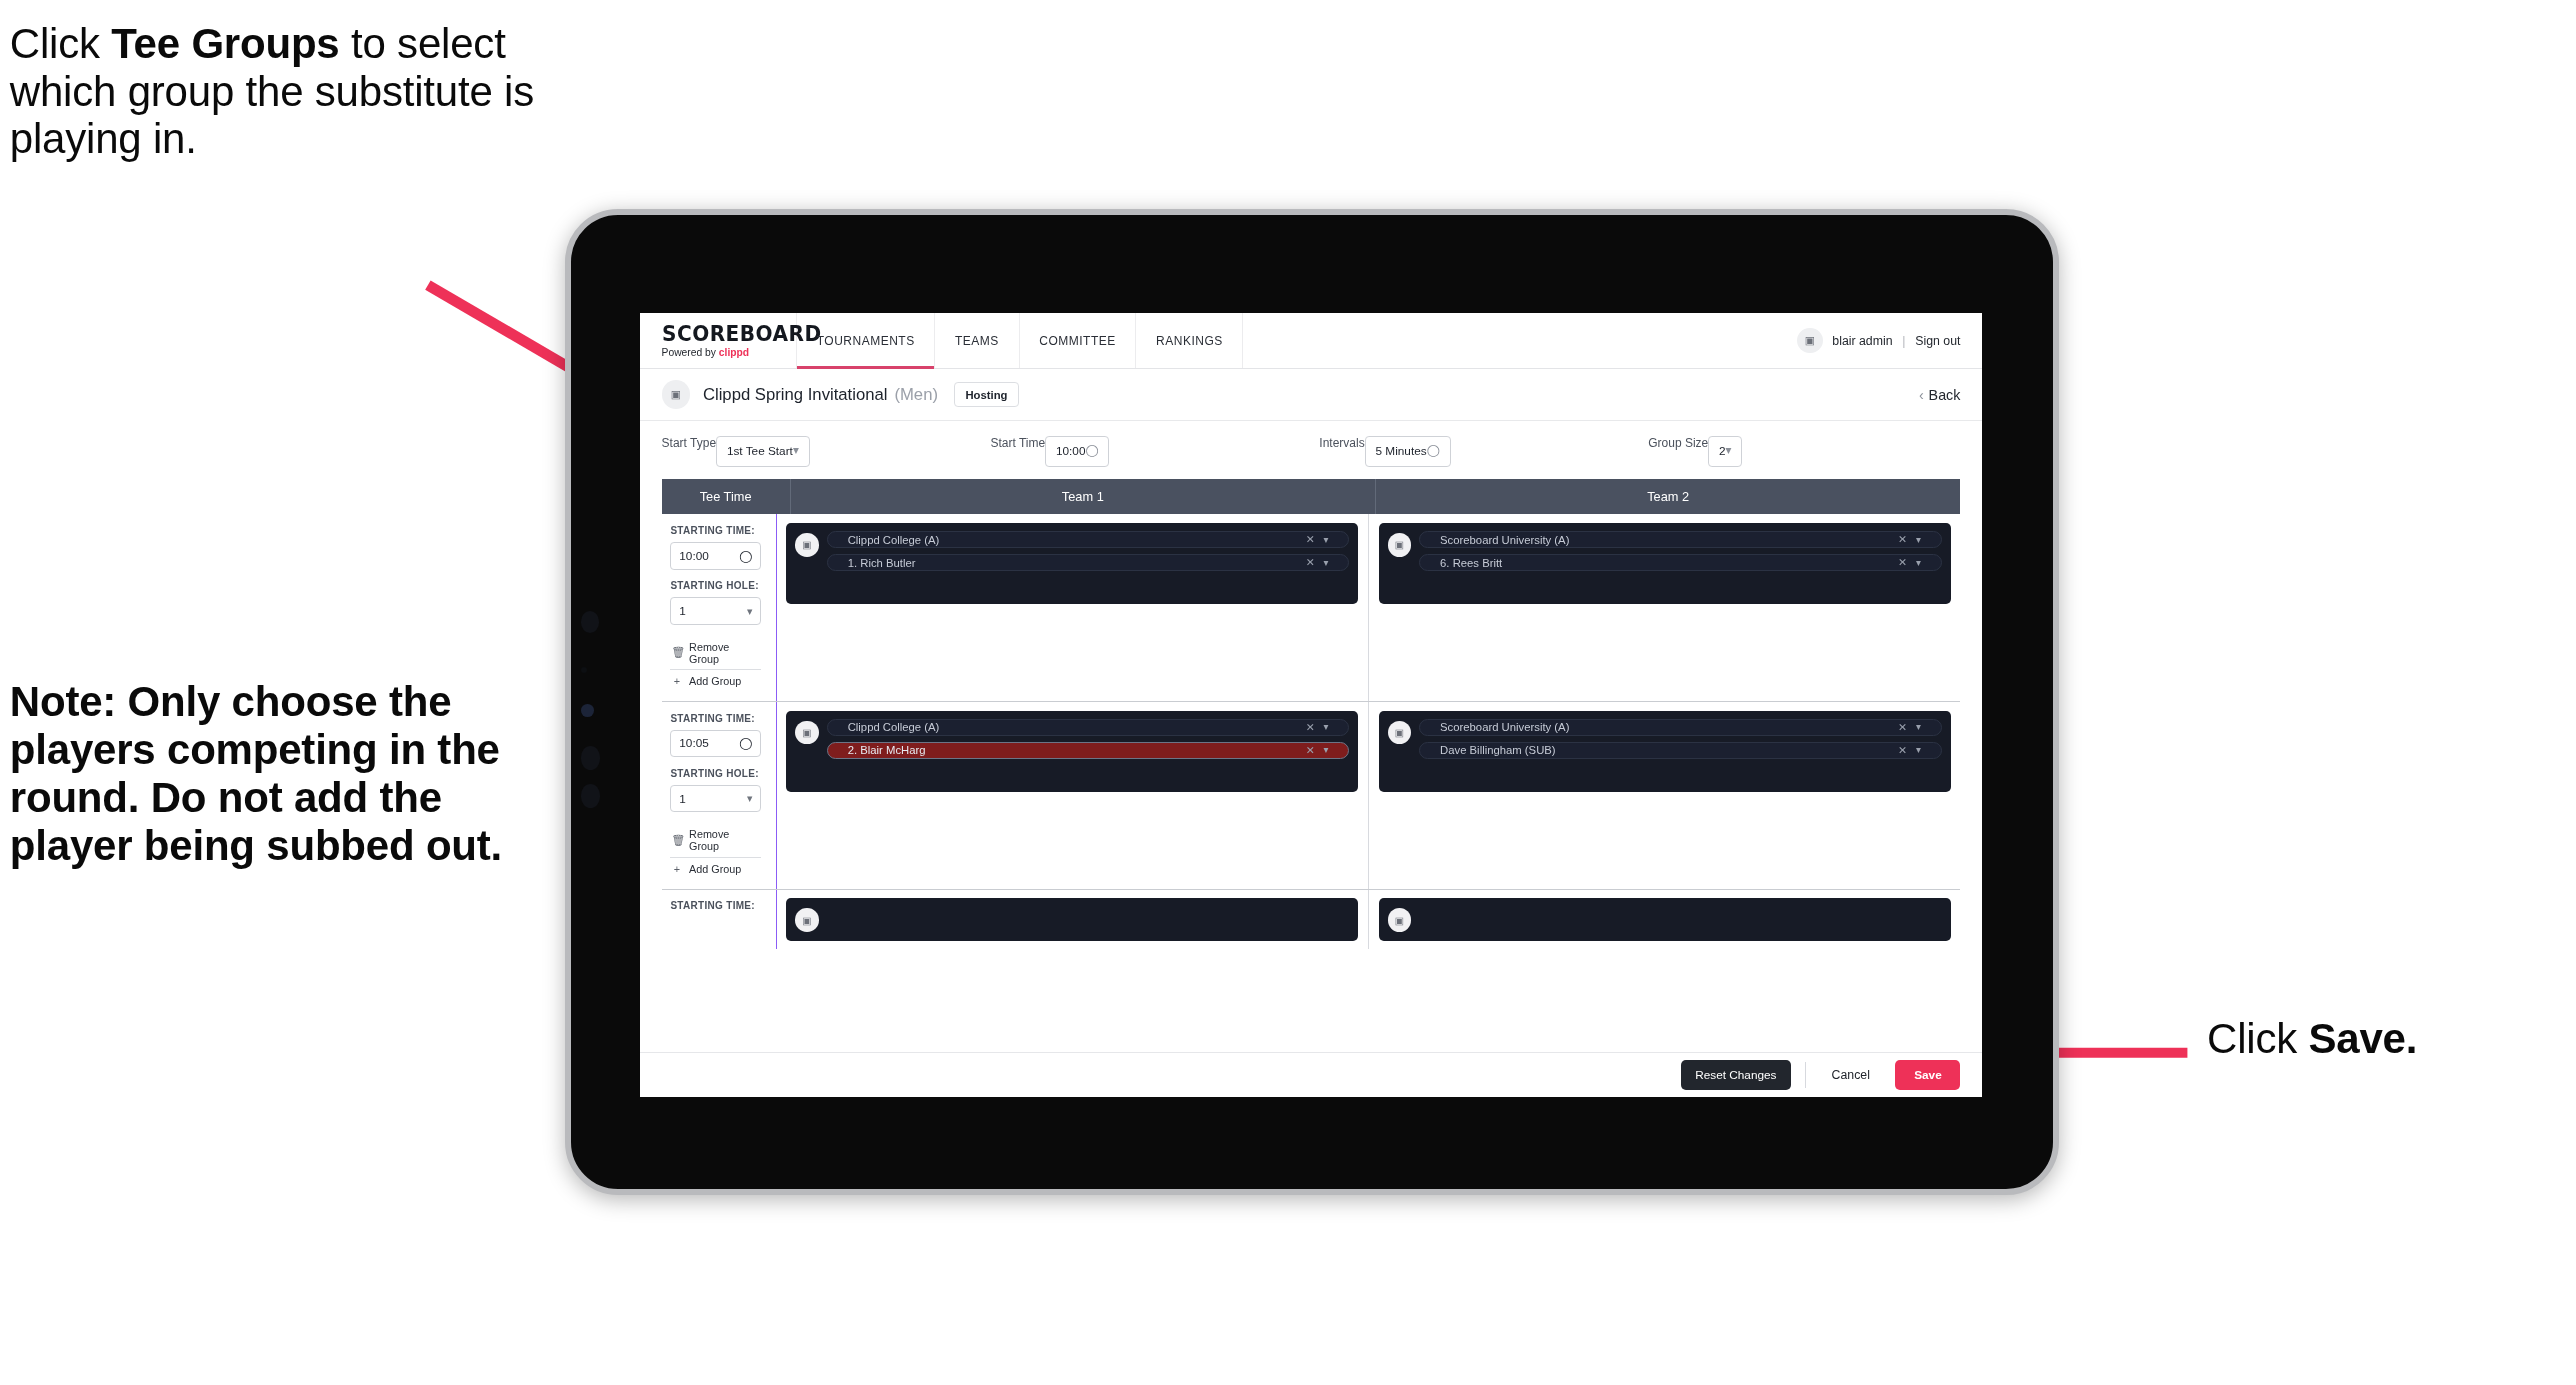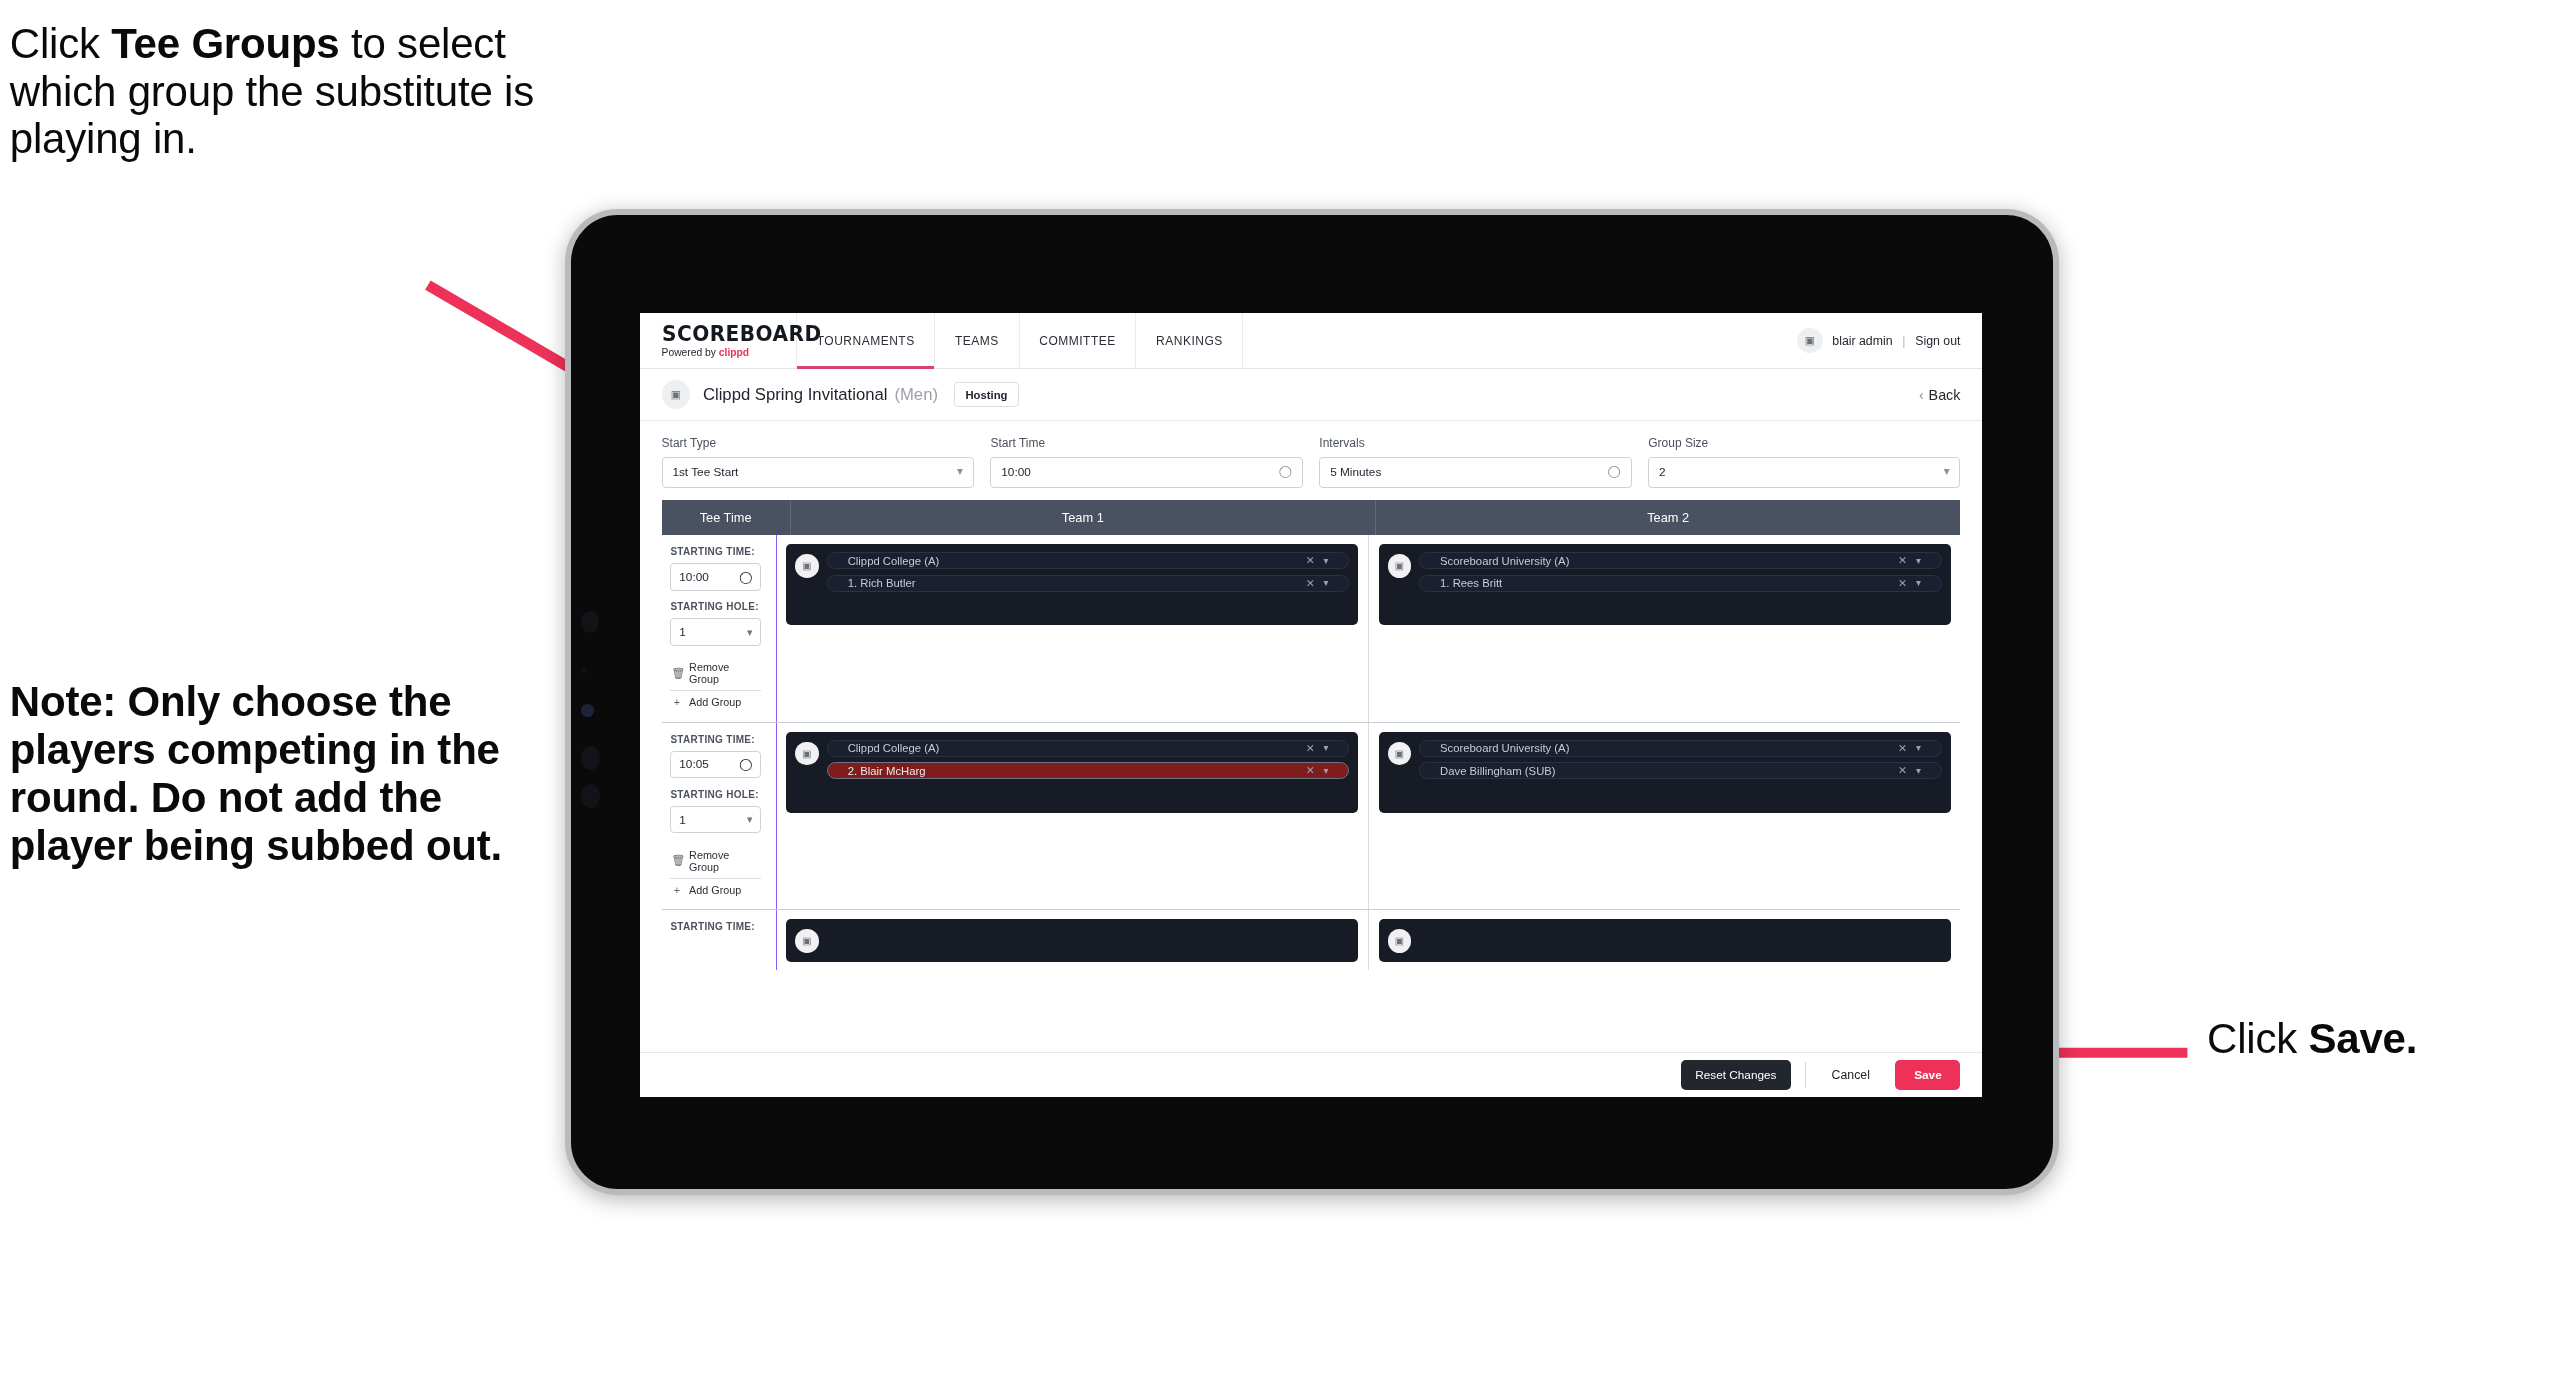--- a/index.html
+++ b/index.html
@@ -111,21 +111,21 @@
     padding: 5.9px 10.8px; font-size: 11.3px; font-weight: 700; color: #1d222b;
   }
   #subhead-spacer { flex: 1; }
   #back-btn { font-size: 14.3px; color: #23272e; cursor: pointer; }
   #back-btn .chev { color: #8b9099; margin-right: 4.9px; }
 
   
   #controls {
     display: flex; gap: 16.7px; padding: 14.7px 21.6px 12.8px 21.6px; background: #fff;
   }
-  .field { flex: 1; display: flex; flex-direction: column; }
+  .field { flex: 1; display: flex; flex-direction: row; text-align: right; }
   .field-label { font-size: 12px; color: #4b515c; margin-bottom: 6.9px; }
   .field-box {
     height: 31px; border: 1px solid #cfd2d7; border-radius: 3.9px;
     background: #fff; display: flex; align-items: center;
     padding: 0 9.8px; font-size: 11.8px; color: #1d222b;
   }
   .field-box .val { flex: 1; }
   .field-box .adorn { color: #8b9099; font-size: 11.8px; line-height: 1; }
   .stepper { display: flex; flex-direction: column; line-height: 0.62; font-size: 10.8px; color: #70757e; }
 
@@ -363,21 +363,21 @@
               <div class="circ-icon">▣</div>
               <div class="card-rows">
                 <div class="pill">
                   <span class="pname">Scoreboard University (A)</span>
                   <span class="x">✕</span>
                   <span class="reorder">
                       <span>▾</span>
                     </span>
                 </div>
                 <div class="pill">
-                  <span class="pname">1. Rees Britt</span>
+                  <span class="pname">6. Rees Britt</span>
                   <span class="x">✕</span>
                   <span class="reorder">
                       <span>▾</span>
                     </span>
                 </div>
               </div>
             </div>
           </div>
         </div>
 

